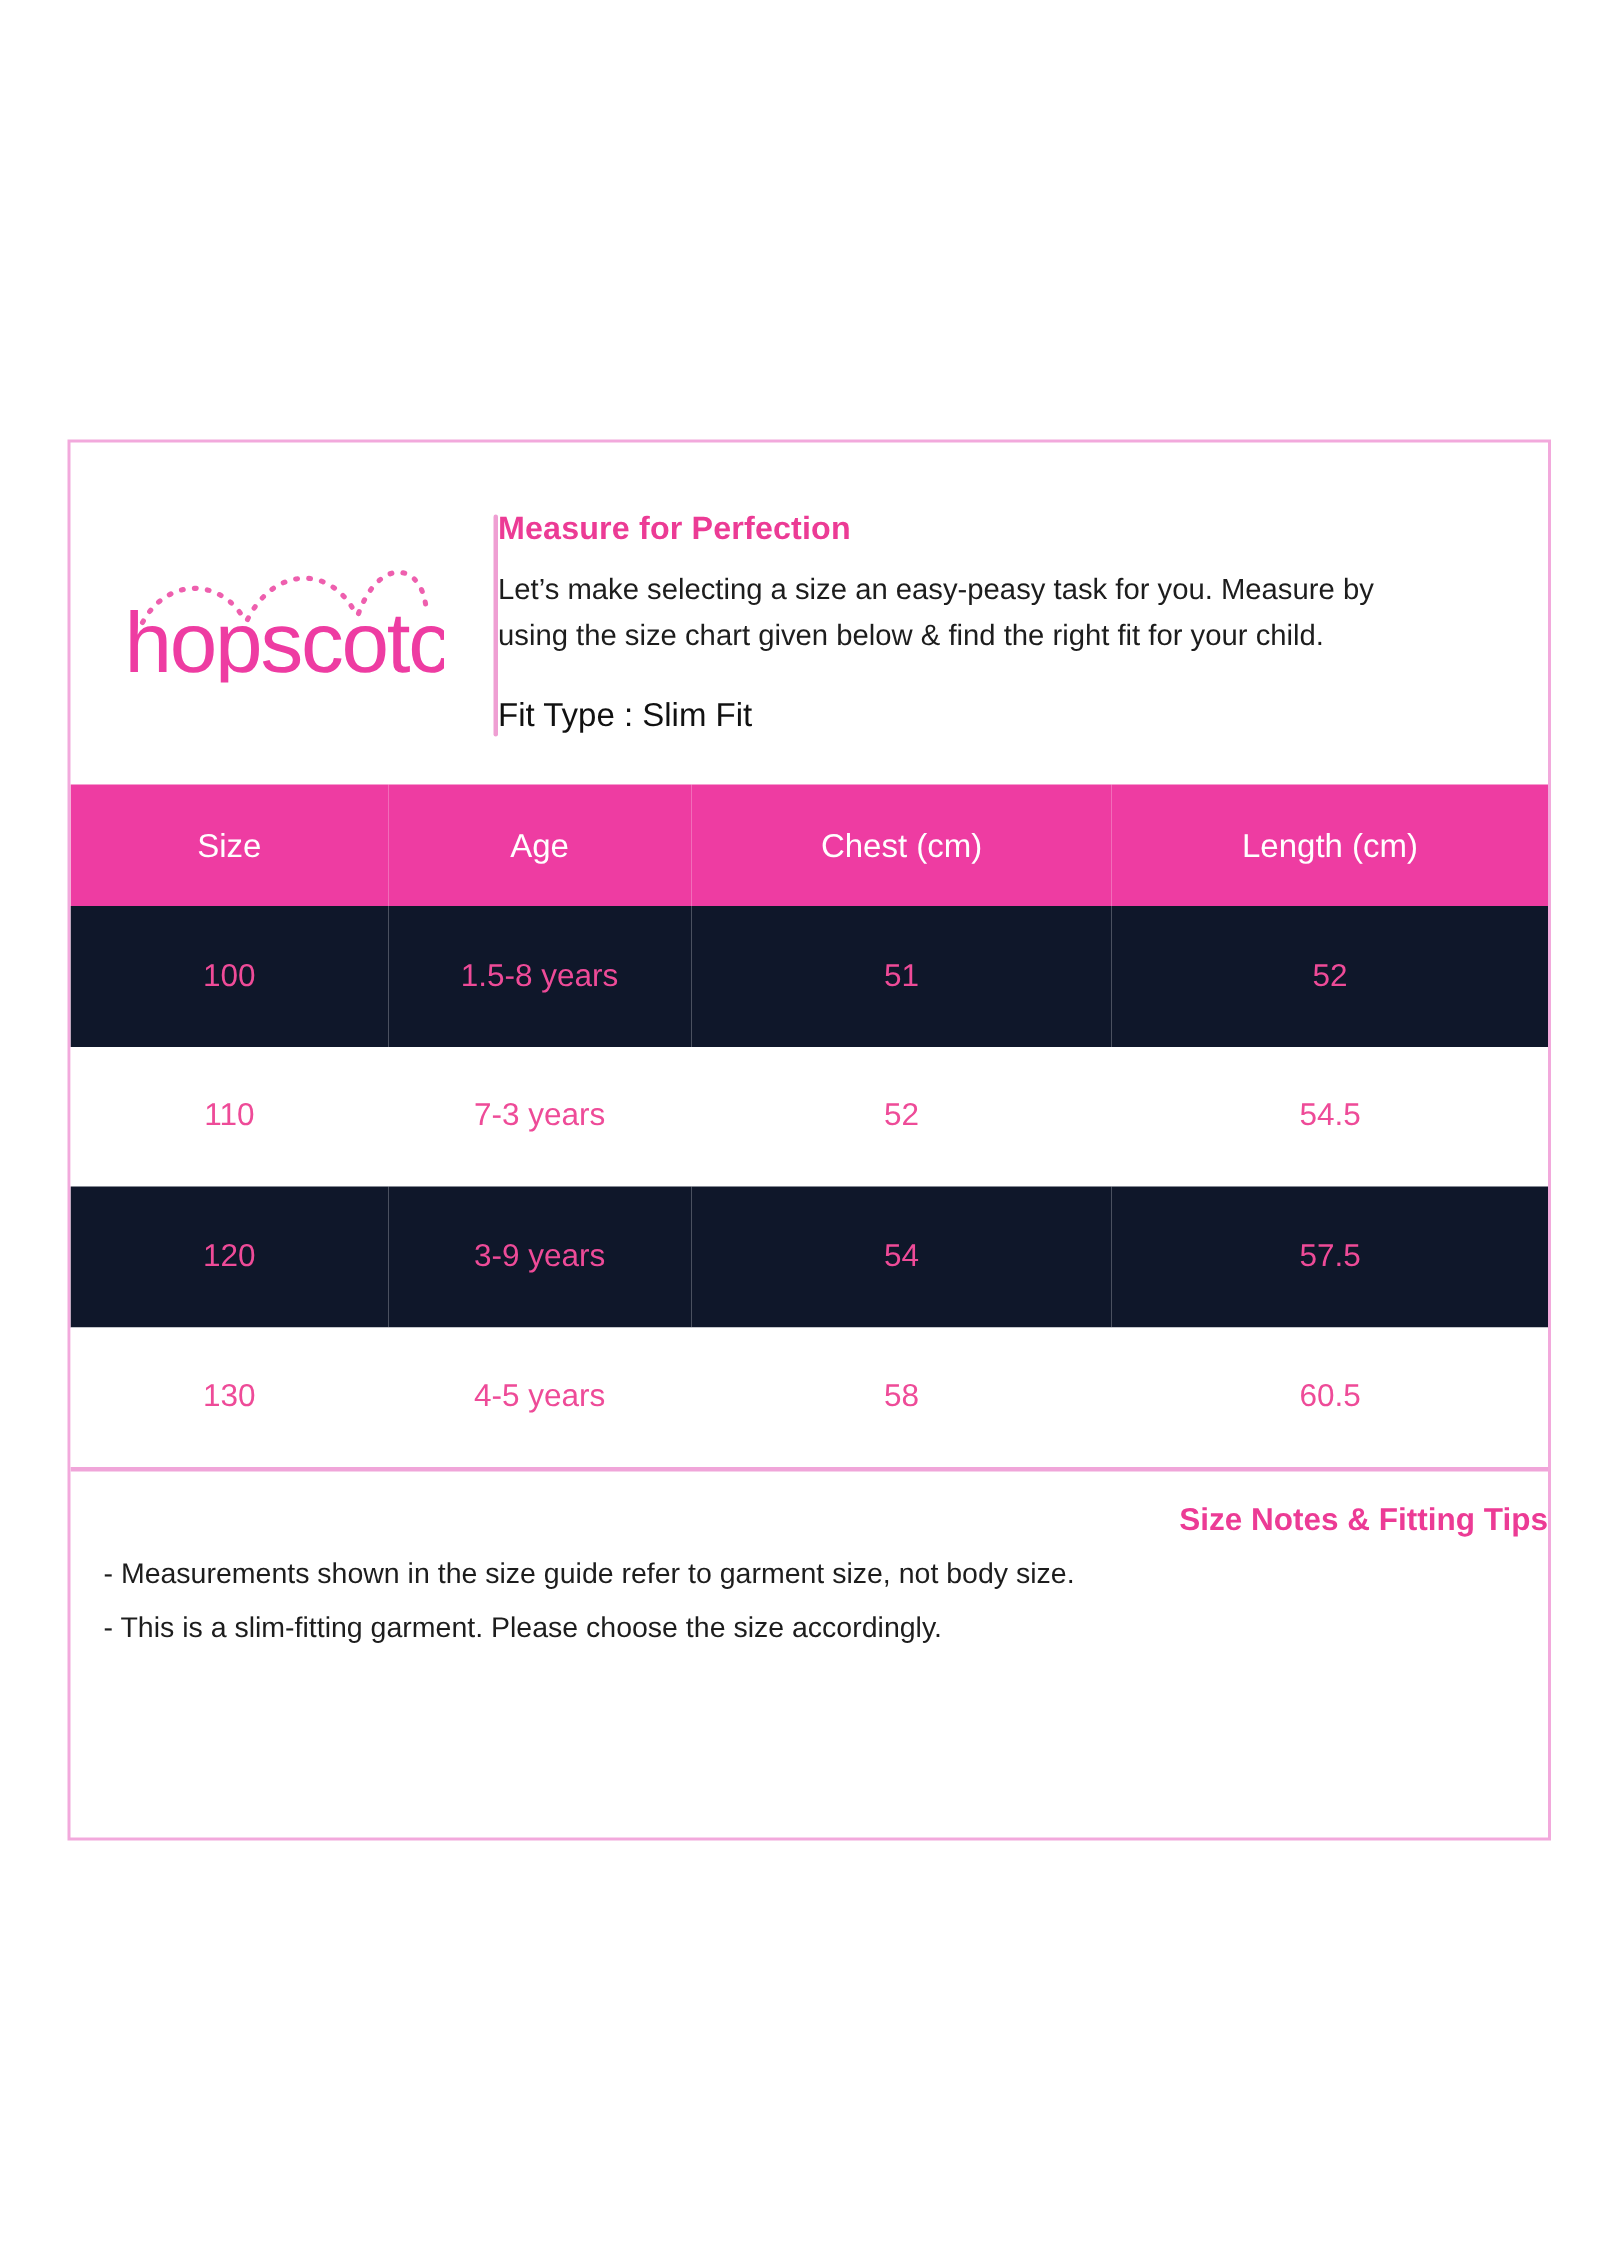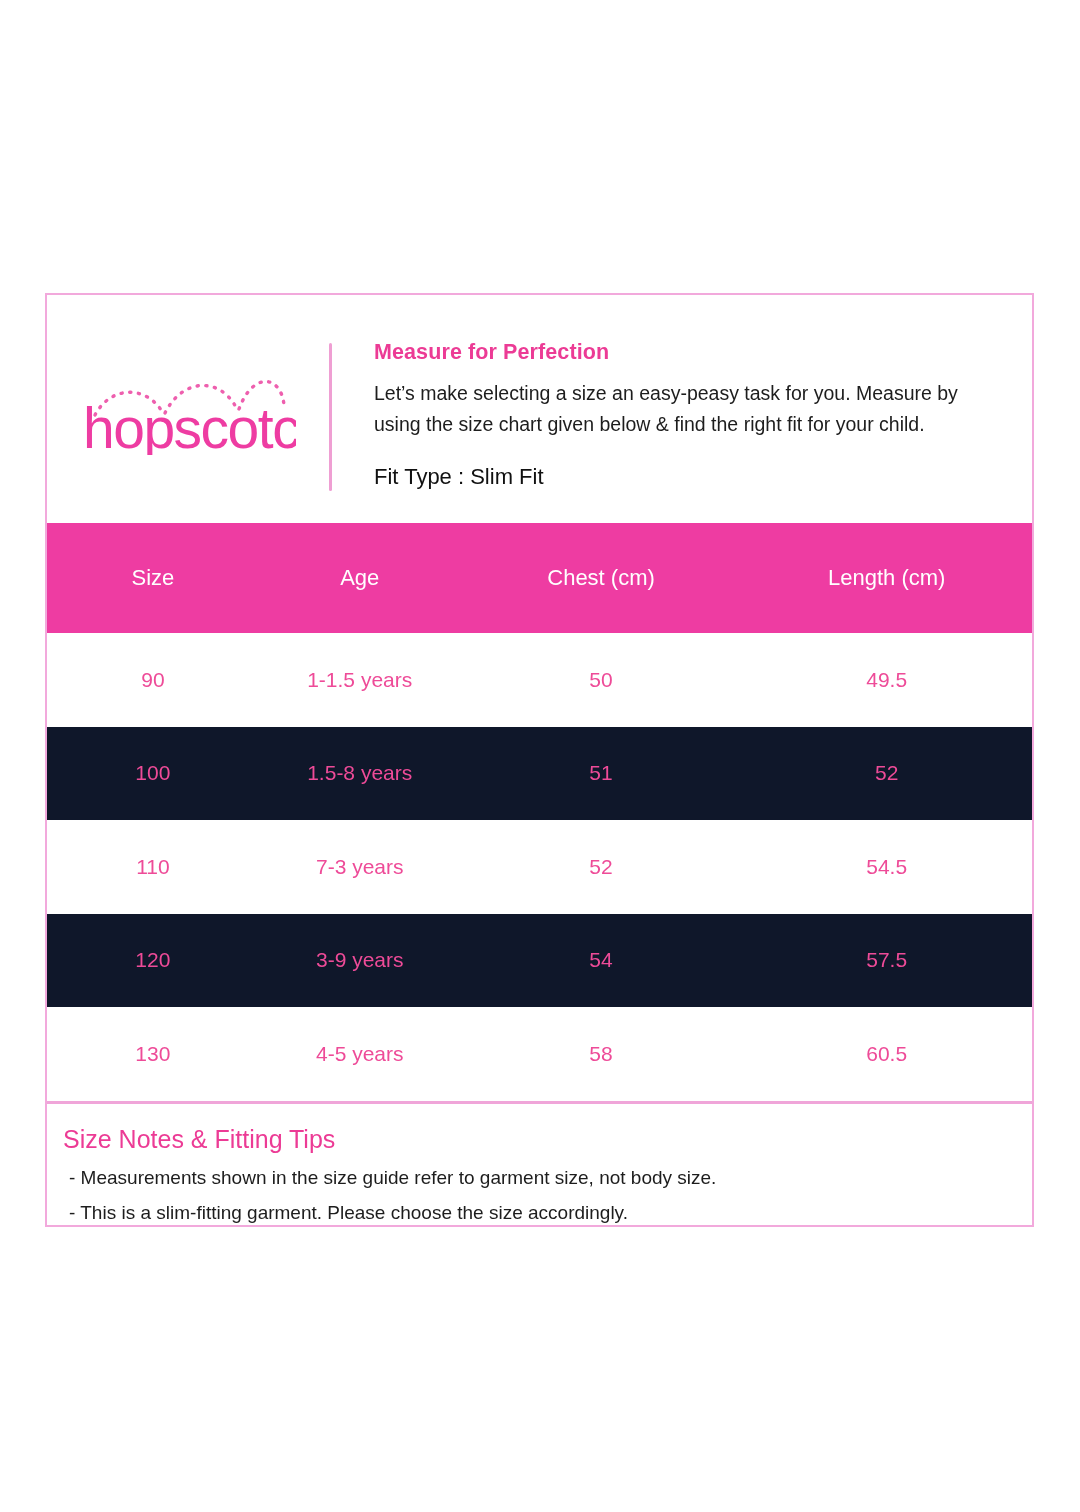--- a/index.html
+++ b/index.html
@@ -54,21 +54,20 @@
     width: 3px;
     flex: 0 0 3px;
     background: #ef9fd3;
     margin-top: 48px;
     height: 148px;
     border-radius: 2px;
   }
 
   .head-text {
     flex: 1 1 auto;
-    padding-left: 42px;
     padding-top: 46px;
     box-sizing: border-box;
   }
 
   .hx-title {
     color: #ec3b95;
     font-size: 21.5px;
     font-weight: bold;
     letter-spacing: .1px;
     margin: 0 0 13px 0;
@@ -100,21 +99,21 @@
   .tbl col.c-size   { width: 21.5%; }
   .tbl col.c-age    { width: 20.5%; }
   .tbl col.c-chest  { width: 28.5%; }
   .tbl col.c-length { width: 29.5%; }
 
   .tbl thead th {
     background: #ee3ca2;
     color: #ffffff;
     font-size: 22px;
     font-weight: normal;
-    height: 110px;
+    height: 81px;
     text-align: center;
     vertical-align: middle;
     padding: 0;
     border: 0;
   }
 
   .tbl tbody td {
     color: #ee4b98;
     font-size: 21px;
     font-weight: normal;
@@ -128,24 +127,25 @@
   .tbl tbody tr.alt td { background: #0f172a; }
 
   
   .notes {
     border-top: 3px solid #f0a5d9;
     padding: 20px 0 0 16px;
     box-sizing: border-box;
   }
   .notes-title {
     color: #ec3b95;
-    font-size: 25px;
-    font-weight: normal;
+    font-size: 21px;
+    font-weight: bold;
     margin: 0 0 12px 0;
     line-height: 1.2;
+    text-align: right;
   }
   .note-line {
     color: #1d1d1d;
     font-size: 19px;
     line-height: 1.3;
     margin: 0 0 11px 6px;
     white-space: nowrap;
   }
 </style>
 </head>
@@ -187,26 +187,20 @@
     </colgroup>
     <thead>
       <tr>
         <th>Size</th>
         <th>Age</th>
         <th>Chest (cm)</th>
         <th>Length (cm)</th>
       </tr>
     </thead>
     <tbody>
-      <tr>
-        <td>90</td>
-        <td>1-1.5 years</td>
-        <td>50</td>
-        <td>49.5</td>
-      </tr>
       <tr class="alt">
         <td>100</td>
         <td>1.5-8 years</td>
         <td>51</td>
         <td>52</td>
       </tr>
       <tr>
         <td>110</td>
         <td>7-3 years</td>
         <td>52</td>

